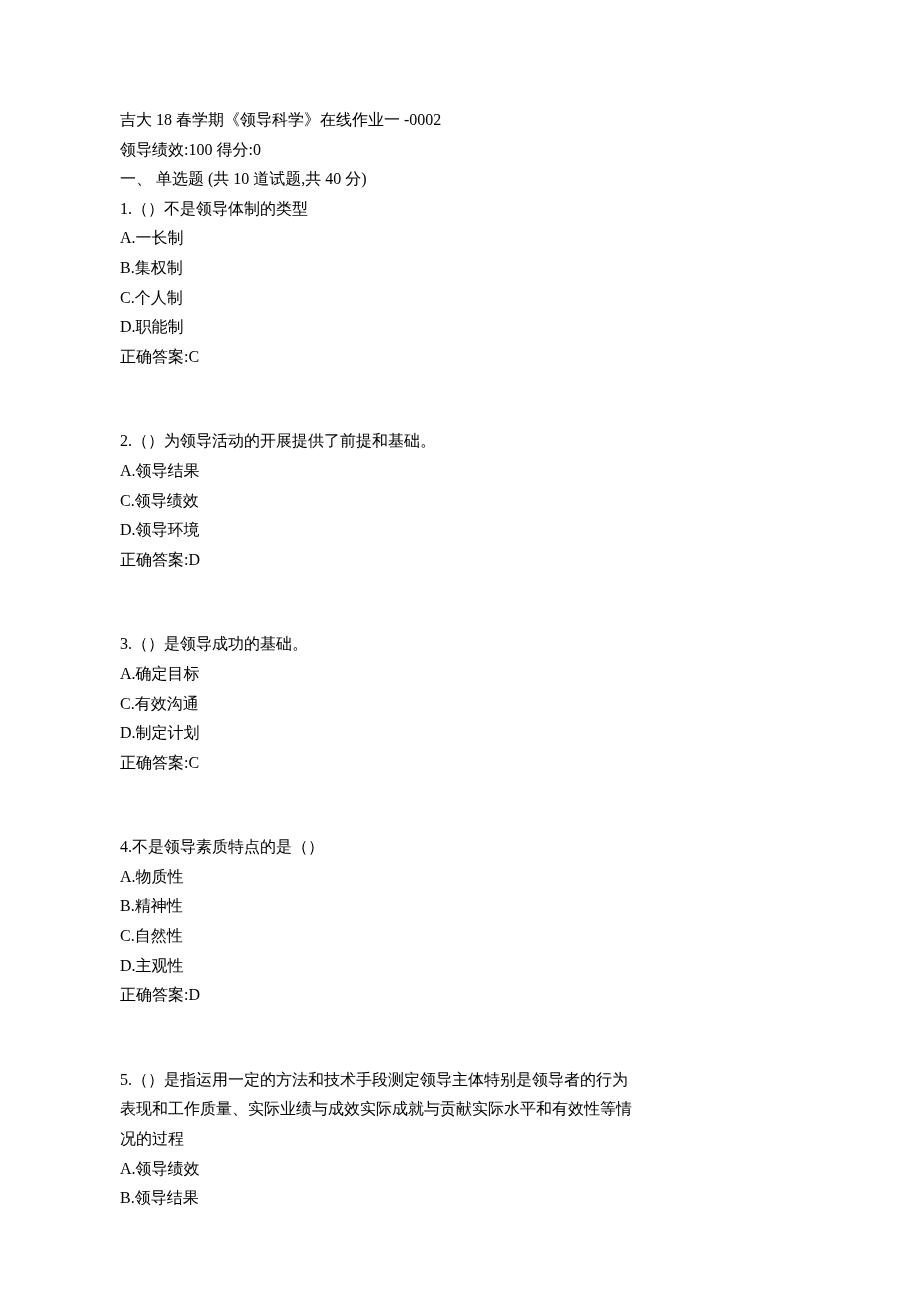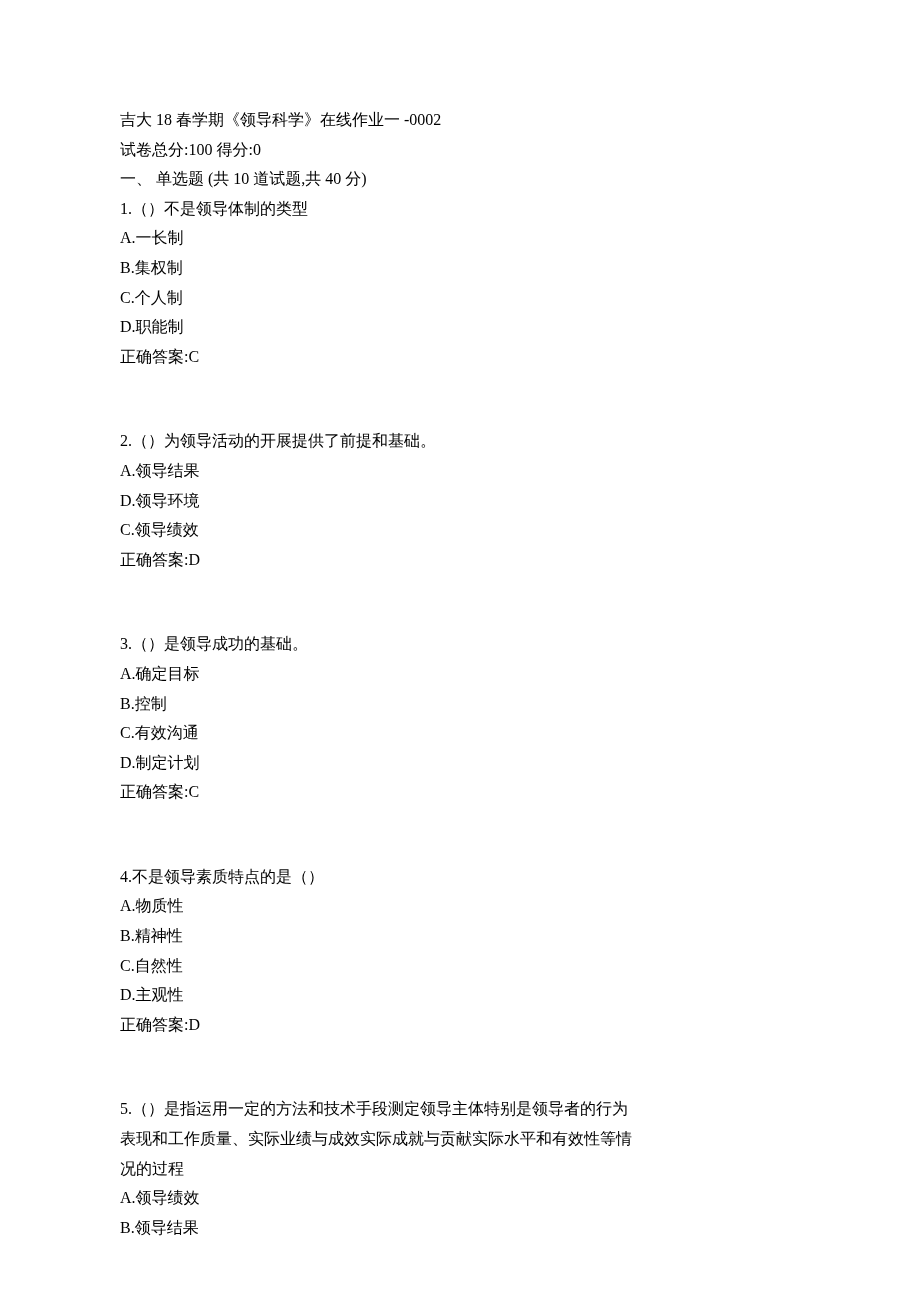--- a/index.html
+++ b/index.html
@@ -25,43 +25,42 @@
     }
     .question-block:last-child {
       margin-bottom: 4px;
     }
   </style>
 </head>
 <body>
 
 <div class="page">
   <div class="line">吉大 18 春学期《领导科学》在线作业一  -0002</div>
-  <div class="line">试卷总分:100       得分:0</div>
+  <div class="line">领导绩效:100       得分:0</div>
   <div class="line">一、  单选题 (共 10 道试题,共 40 分)</div>
 
   <div id="questions-container">
       <div class="question-block">
         <div class="line">1.（）不是领导体制的类型</div>
         <div class="line">A.一长制</div>
         <div class="line">B.集权制</div>
         <div class="line">C.个人制</div>
         <div class="line">D.职能制</div>
         <div class="line">正确答案:C</div>
       </div>
       <div class="question-block">
         <div class="line">2.（）为领导活动的开展提供了前提和基础。</div>
         <div class="line">A.领导结果</div>
+        <div class="line">C.领导绩效</div>
         <div class="line">D.领导环境</div>
-        <div class="line">C.领导绩效</div>
         <div class="line">正确答案:D</div>
       </div>
       <div class="question-block">
         <div class="line">3.（）是领导成功的基础。</div>
         <div class="line">A.确定目标</div>
-        <div class="line">B.控制</div>
         <div class="line">C.有效沟通</div>
         <div class="line">D.制定计划</div>
         <div class="line">正确答案:C</div>
       </div>
       <div class="question-block">
         <div class="line">4.不是领导素质特点的是（）</div>
         <div class="line">A.物质性</div>
         <div class="line">B.精神性</div>
         <div class="line">C.自然性</div>
         <div class="line">D.主观性</div>

